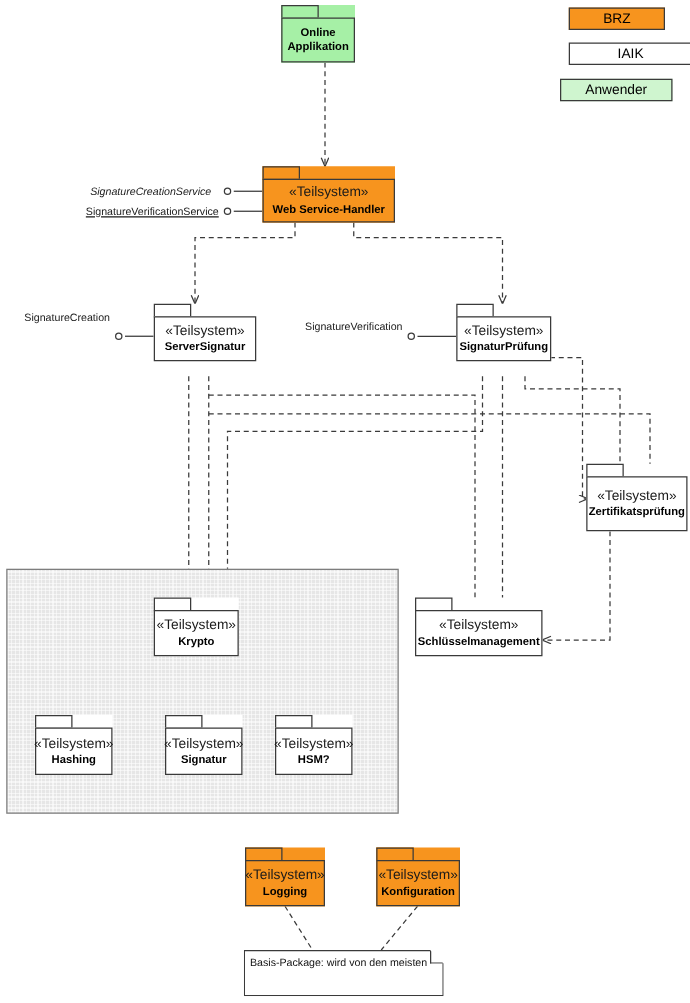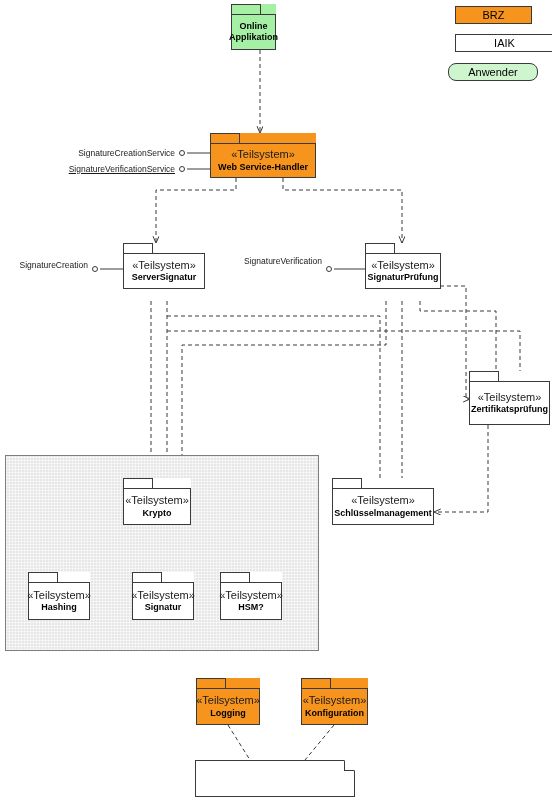--- a/index.html
+++ b/index.html
@@ -122,25 +122,25 @@
   </svg>
 
   <div id="grey-panel"></div>
 
   <div class="legend-item brz" style="left:455px;top:6px;width:77px;height:18px;">
     <span>BRZ</span>
   </div>
   <div class="legend-item iaik" style="left:455px;top:34px;width:99px;height:18px;">
     <span>IAIK</span>
   </div>
-  <div class="legend-item anw" style="left:448px;top:63px;width:90px;height:18px;border-radius:8px;">
+  <div class="legend-item anw" style="left:448px;top:63px;width:90px;height:18px;">
     <span>Anwender</span>
   </div>
 
-  <div class="pkg anw plain" style="left:231px;top:4px;width:45px;height:46px;">
+  <div class="pkg anw plain" style="left:225px;top:4px;width:59px;height:46px;">
     <div class="tab"></div>
     <div class="body">
       <span class="nm">Online</span>
       <span class="nm">Applikation</span>
     </div>
   </div>
 
   <div class="pkg brz" style="left:210px;top:133px;width:106px;height:45px;">
     <div class="tab"></div>
     <div class="body">
@@ -222,32 +222,33 @@
   </div>
 
   <div class="pkg brz" style="left:301px;top:678px;width:67px;height:47px;">
     <div class="tab"></div>
     <div class="body">
       <span class="stereo">«Teilsystem»</span>
       <span class="nm">Konfiguration</span>
     </div>
   </div>
 
-  <div class="iface-label" style="left:40px;top:148px;width:135px;">SignatureCreationService</div>
+  <div class="iface-label" style="left:34px;top:148px;width:135px;font-style:italic;">SignatureCreationService</div>
   <div class="lolli" style="left:179px;top:150px;"></div>
 
   <div class="iface-label" style="left:28px;top:164px;width:147px;text-decoration:underline;">SignatureVerificationService</div>
   <div class="lolli" style="left:179px;top:166px;"></div>
 
-  <div class="iface-label" style="left:4px;top:260px;width:84px;">SignatureCreation</div>
+  <div class="iface-label" style="left:4px;top:249px;width:84px;">SignatureCreation</div>
   <div class="lolli" style="left:92px;top:266px;"></div>
 
   <div class="iface-label" style="left:238px;top:256px;width:84px;">SignatureVerification</div>
   <div class="lolli" style="left:326px;top:266px;"></div>
 
   <div id="note">
     <div class="shape"></div>
     <div class="fold"></div>
     <div class="txt">
+      <div>Basis-Package: wird von den meisten</div>
     </div>
   </div>
 
 </div>
 
 </body></html>

